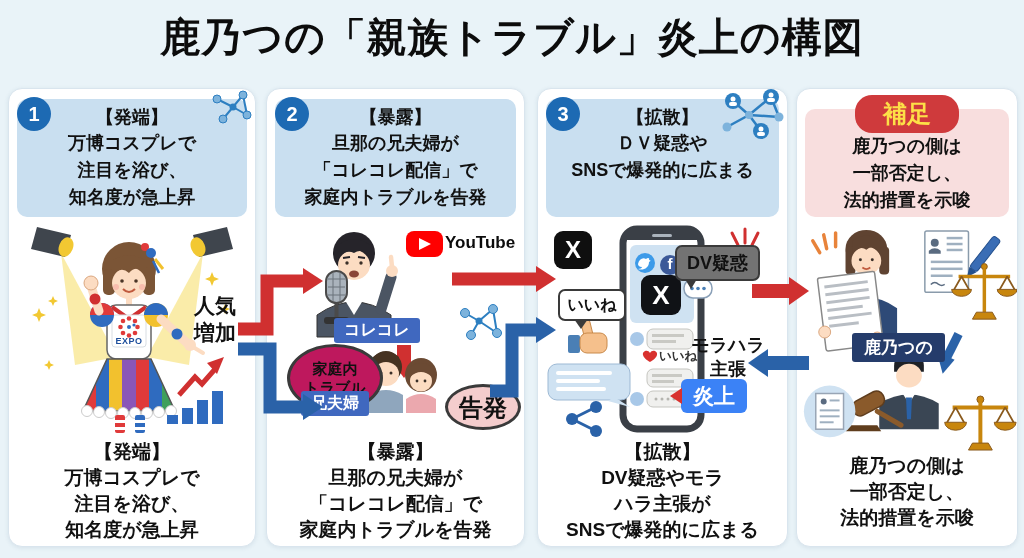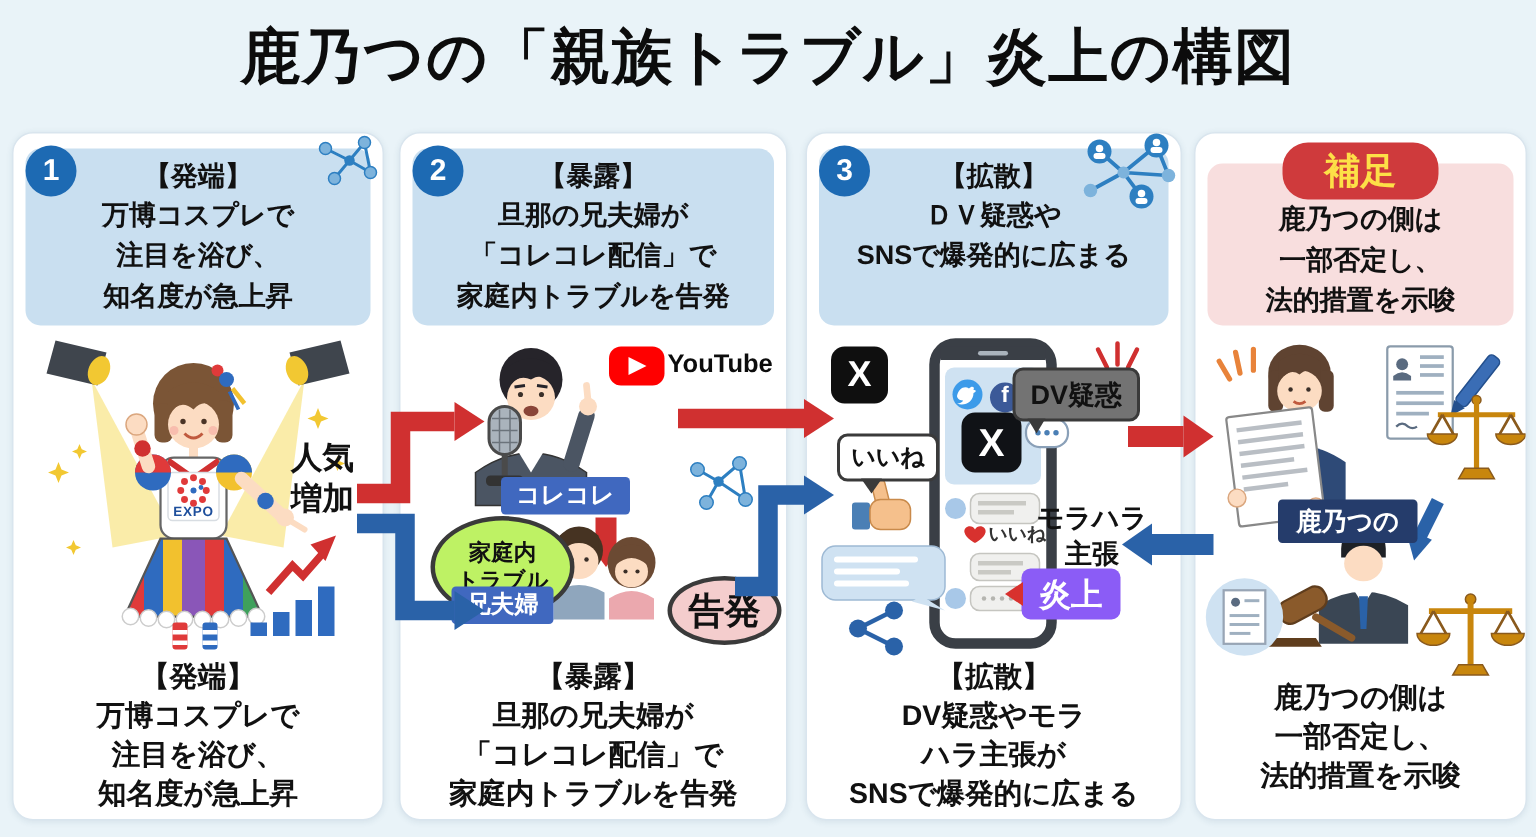--- a/index.html
+++ b/index.html
@@ -26,37 +26,37 @@
   .c4 .caption{top:364px;}
   .art{position:absolute;left:0;top:128px;width:100%;height:238px;z-index:1;}
   .hicon{position:absolute;z-index:3;}
   .olabel{position:absolute;z-index:2;}
   .vlines div{font-size:21px;font-weight:900;line-height:27px;text-align:center;}
   .bluebox{display:inline-block;background:#4068bf;color:#fff;font-size:16px;font-weight:800;
            padding:2px 10px;border-radius:3px;white-space:nowrap;}
   .navybox{display:inline-block;background:#253c6b;color:#fff;font-size:17px;font-weight:800;
            padding:3px 12px;border-radius:3px;white-space:nowrap;}
   .ellipse{position:absolute;border:3px solid #3a3a3a;border-radius:50%;display:flex;
-           flex-direction:column;align-items:center;justify-content:center;background:#bef264;z-index:2;}
+           flex-direction:column;align-items:center;justify-content:center;background:#be185d;z-index:2;}
   .ellipse div{font-weight:800;line-height:19px;}
   .pinkb{background:#f4cdcd;}
   .sqbubble{position:absolute;border:2.5px solid #3a3a3a;border-radius:7px;background:#fff;
             display:flex;align-items:center;justify-content:center;font-weight:800;z-index:2;}
   .sqbubble.tail-b:after{content:"";position:absolute;left:14px;bottom:-10px;width:0;height:0;
             border-left:7px solid transparent;border-right:7px solid transparent;border-top:10px solid #3a3a3a;}
   .dvb{background:#737373;font-size:18px;justify-content:center;}
   .dvb:after{content:"";position:absolute;left:8px;bottom:-10px;width:0;height:0;
             border-left:6px solid transparent;border-right:6px solid transparent;border-top:10px solid #3a3a3a;}
   .xapp{position:absolute;width:38px;height:38px;background:#0f0f0f;border-radius:9px;color:#fff;
         display:flex;align-items:center;justify-content:center;font-size:24px;font-weight:900;z-index:2;}
   .xphone{position:absolute;left:103px;top:186px;width:40px;height:40px;background:#101216;border-radius:9px;
         color:#fff;display:flex;align-items:center;justify-content:center;font-size:26px;font-weight:900;z-index:2;}
   .fbf{position:absolute;left:125px;top:166px;width:14px;height:18px;color:#fff;font-size:15px;
        font-weight:800;text-align:center;z-index:2;}
-  .enjo{position:absolute;left:143px;top:290px;background:#8b5cf6;color:#fff;font-size:21px;
+  .enjo{position:absolute;left:143px;top:290px;background:#3b82f6;color:#fff;font-size:21px;
         font-weight:900;padding:3px 12px;border-radius:6px;z-index:2;}
   .enjo:before{content:"";position:absolute;left:-11px;top:9px;width:0;height:0;
         border-top:8px solid transparent;border-bottom:8px solid transparent;border-right:12px solid #d8312e;}
   .morahara{position:absolute;left:148px;top:244px;width:84px;text-align:center;font-size:18px;
         font-weight:900;line-height:24px;z-index:2;}
   .heartlike{position:absolute;left:121px;top:259px;font-size:12.5px;font-weight:700;color:#333;z-index:2;}
   .expo{position:absolute;left:103px;top:247px;width:34px;text-align:center;font-size:9px;
         font-weight:800;color:#1e4f9c;letter-spacing:.5px;z-index:2;}
   .yttext{position:absolute;left:178px;top:144px;font-size:17px;font-weight:800;color:#0c0c0c;z-index:2;}
   .overlay{position:absolute;left:0;top:0;width:1024px;height:558px;z-index:5;pointer-events:none;}

